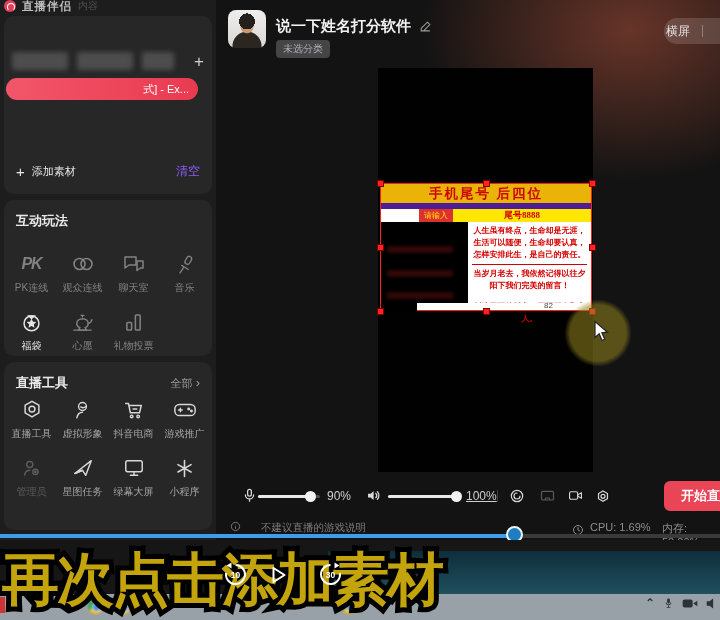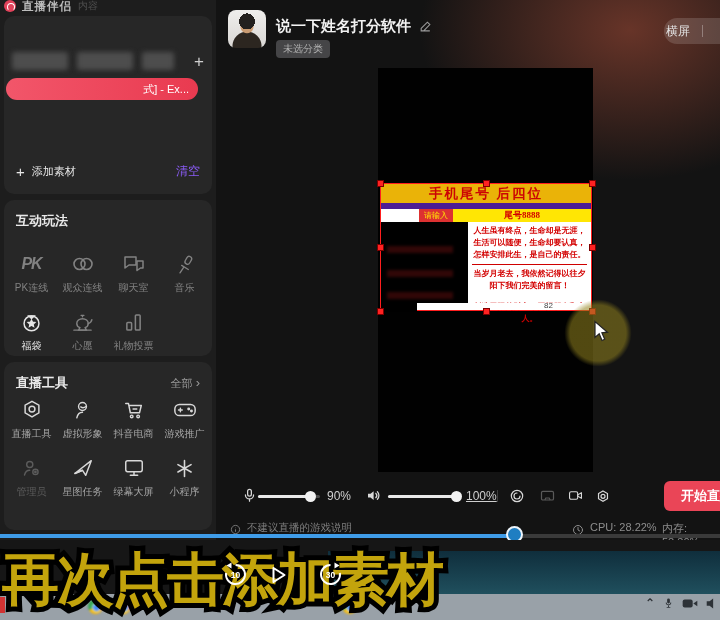--- a/index.html
+++ b/index.html
@@ -107,21 +107,21 @@
   .cbar-ic { position:absolute; color:#d8d8d8; }
   .track { position:absolute; top:495px; height:3px; background:#4a4a4a; border-radius:2px; }
   .fillbar { height:100%; background:#e9e9e9; border-radius:2px; }
   .knob { position:absolute; top:-4px; width:11px; height:11px; background:#f2f2f2; border-radius:50%; }
   .vol-label { position:absolute; top:489px; color:#cfcfcf; font-size:12px; }
   .cdiv { position:absolute; left:281px; top:490px; width:1px; height:12px; background:#3c3c3c; }
   .start-btn { position:absolute; left:448px; top:481px; width:92px; height:30px; border-radius:6px;
     background:#ea4557; color:#fff; font-size:13px; font-weight:bold; display:flex; align-items:center; padding-left:17px; }
 
   
-  .notice { position:absolute; left:14px; top:521px; color:#7d7d7d; font-size:10.5px; display:flex; gap:6px; align-items:flex-end;}
+  .notice { position:absolute; left:14px; top:521px; color:#7d7d7d; font-size:10.5px; display:flex; gap:20px; align-items:flex-start;}
   .sys { position:absolute; top:521px; color:#8d8d8d; font-size:11px; }
   .cpu { left:374px; } .mem { left:446px; }
   .clock-ic { position:absolute; left:356px; top:522px; color:#8d8d8d; }
 
   
   .vtrack { position:absolute; left:0; top:534px; width:720px; height:4px; background:#3a3a3a; z-index:6; }
   .vfill { width:516px; height:100%; background:#3f9ce8; }
   .vknob { position:absolute; left:506px; top:526px; width:17px; height:17px; border-radius:50%;
     background:#1f7ec2; border:2.5px solid #eef5fb; z-index:7; }
 
@@ -441,21 +441,21 @@
           <path d="M12 8v1M12 11.5V17"></path>
         </svg>
       <span>不建议直播的游戏说明</span>
     </div>
     <span class="clock-ic">
       <svg width="12" height="12" viewBox="0 0 24 24" fill="none" stroke="currentColor" stroke-width="2" stroke-linecap="round">
           <circle cx="12" cy="12" r="9"></circle>
           <path d="M12 7v5l3.5 2"></path>
         </svg>
     </span>
-    <span class="sys cpu">CPU: 28.22%</span>
+    <span class="sys cpu">CPU: 1.69%</span>
     <span class="sys mem">内存: 58.30%</span>
   </div>
 
   <div class="vtrack">
       <div class="vfill"></div>
     </div>
   <span class="vknob"></span>
 
   <div class="overlay">
     <div class="teal"></div>

